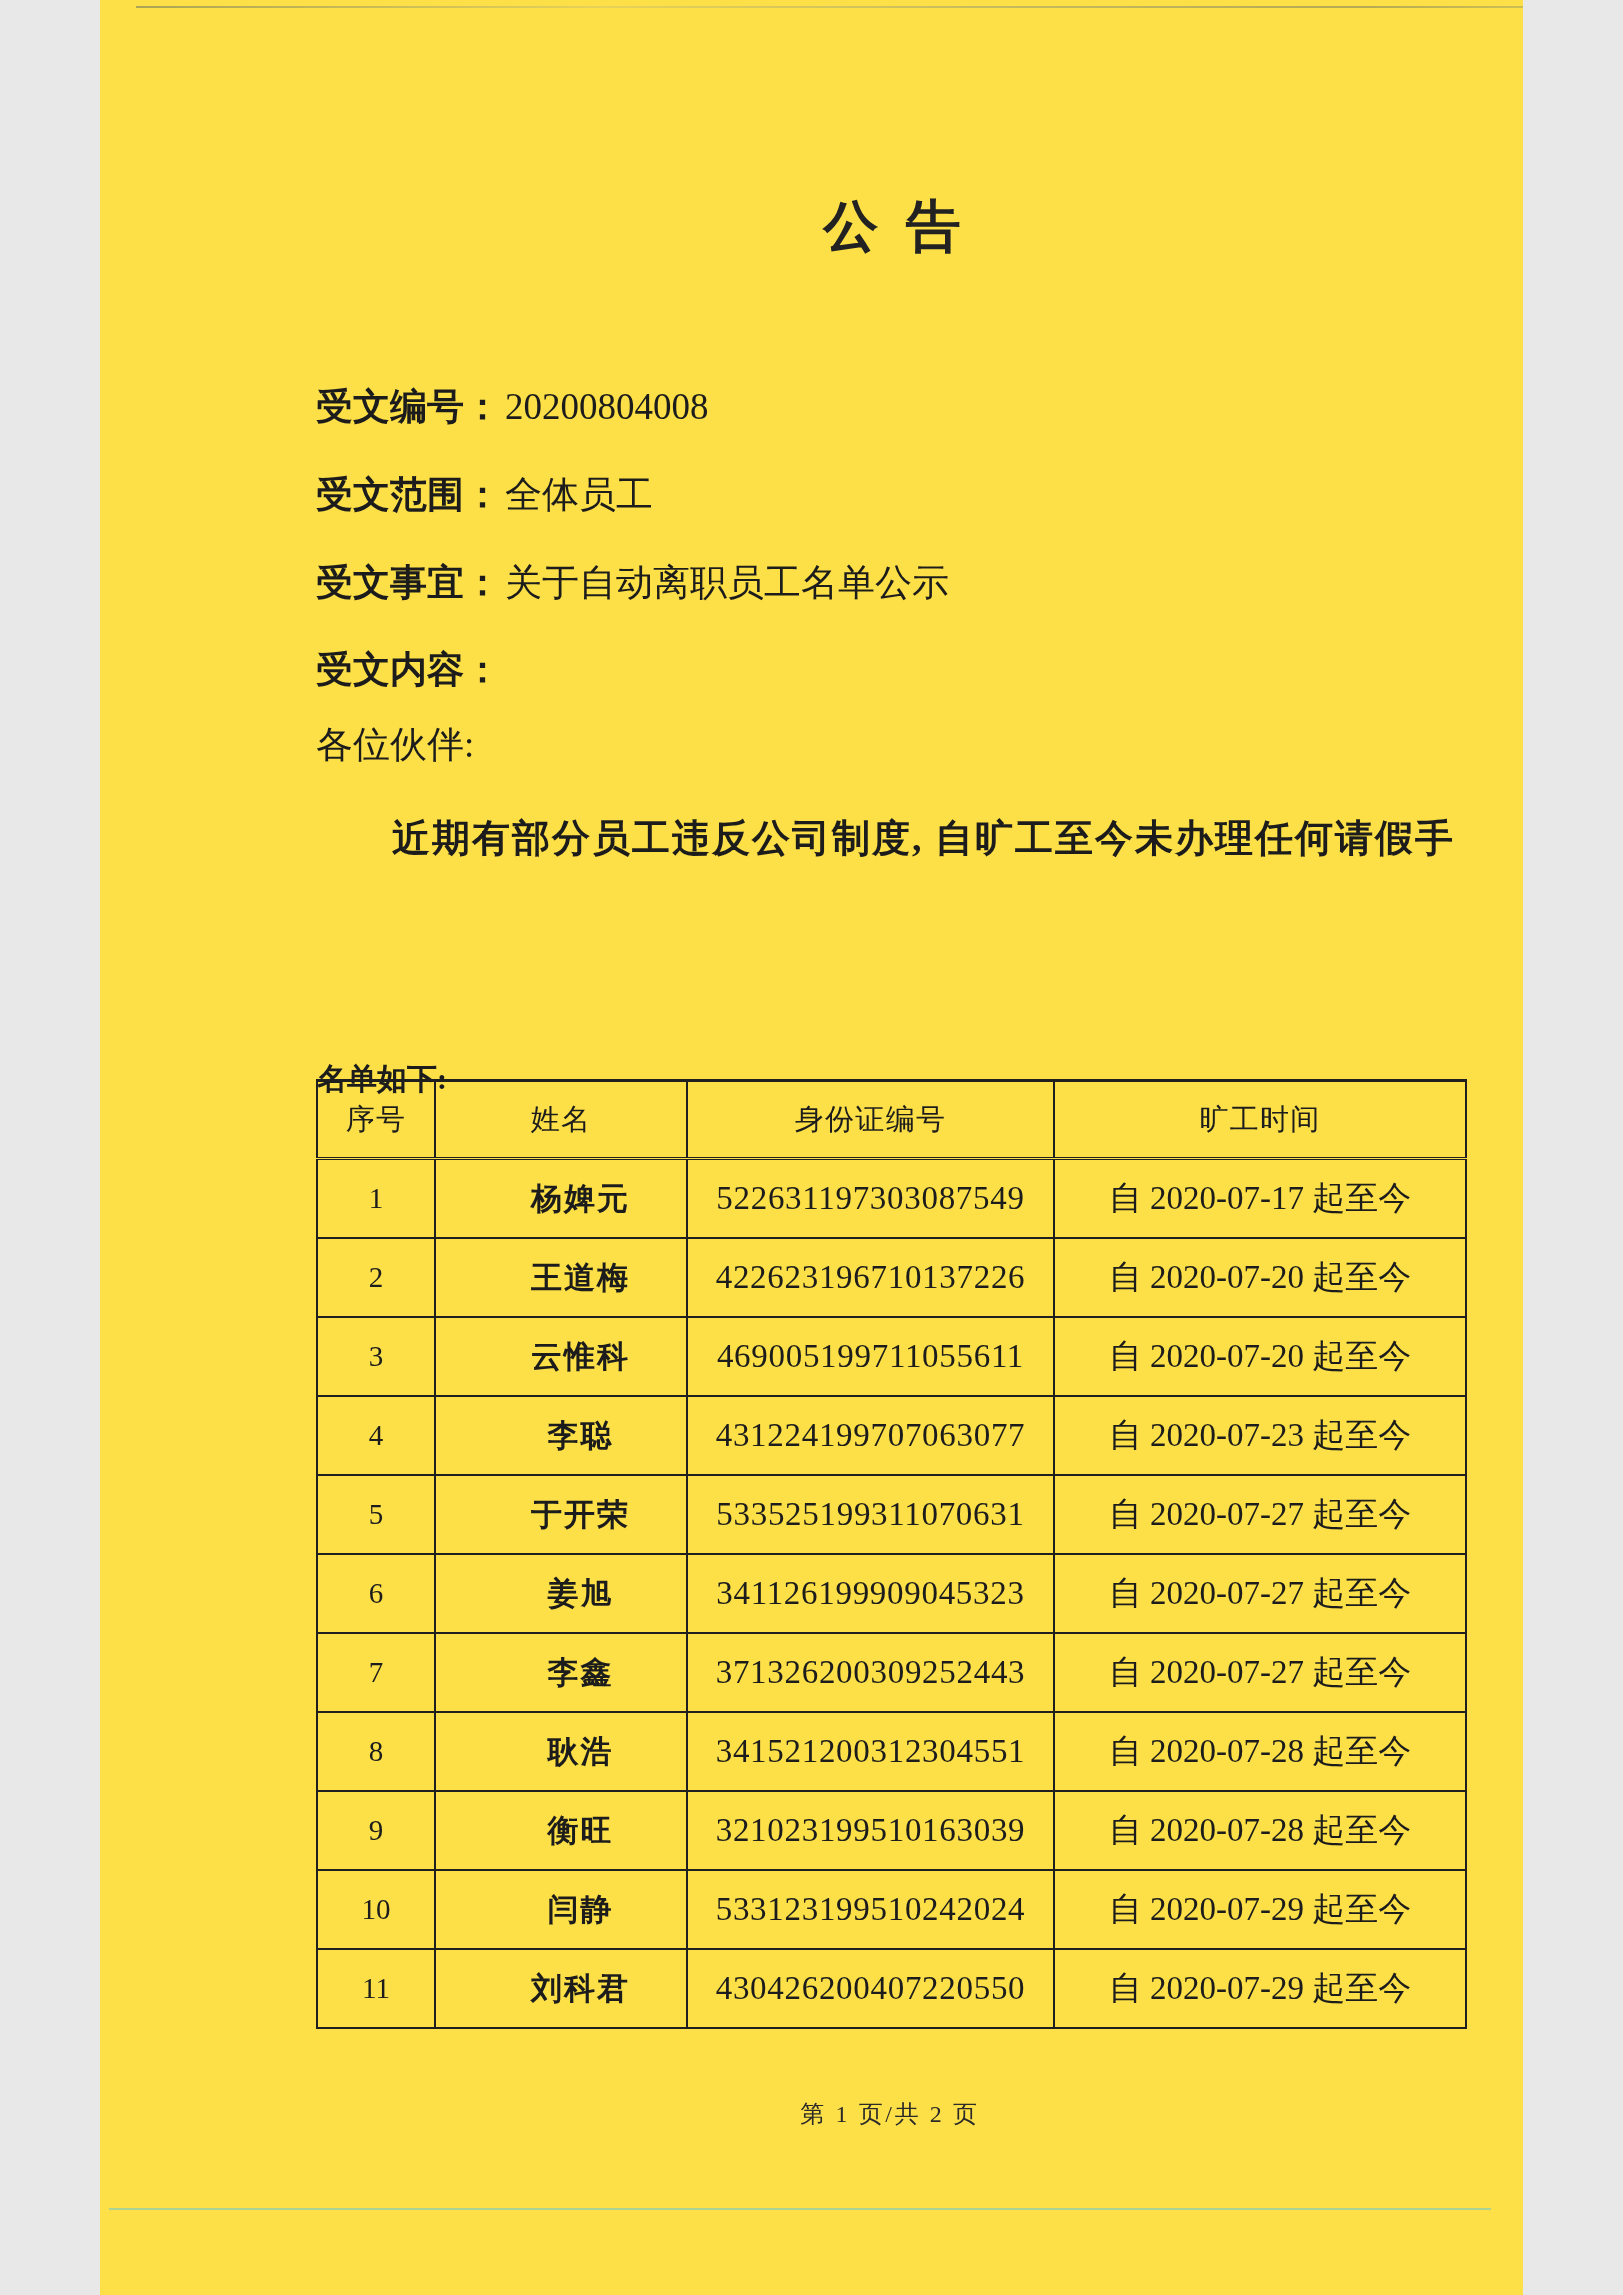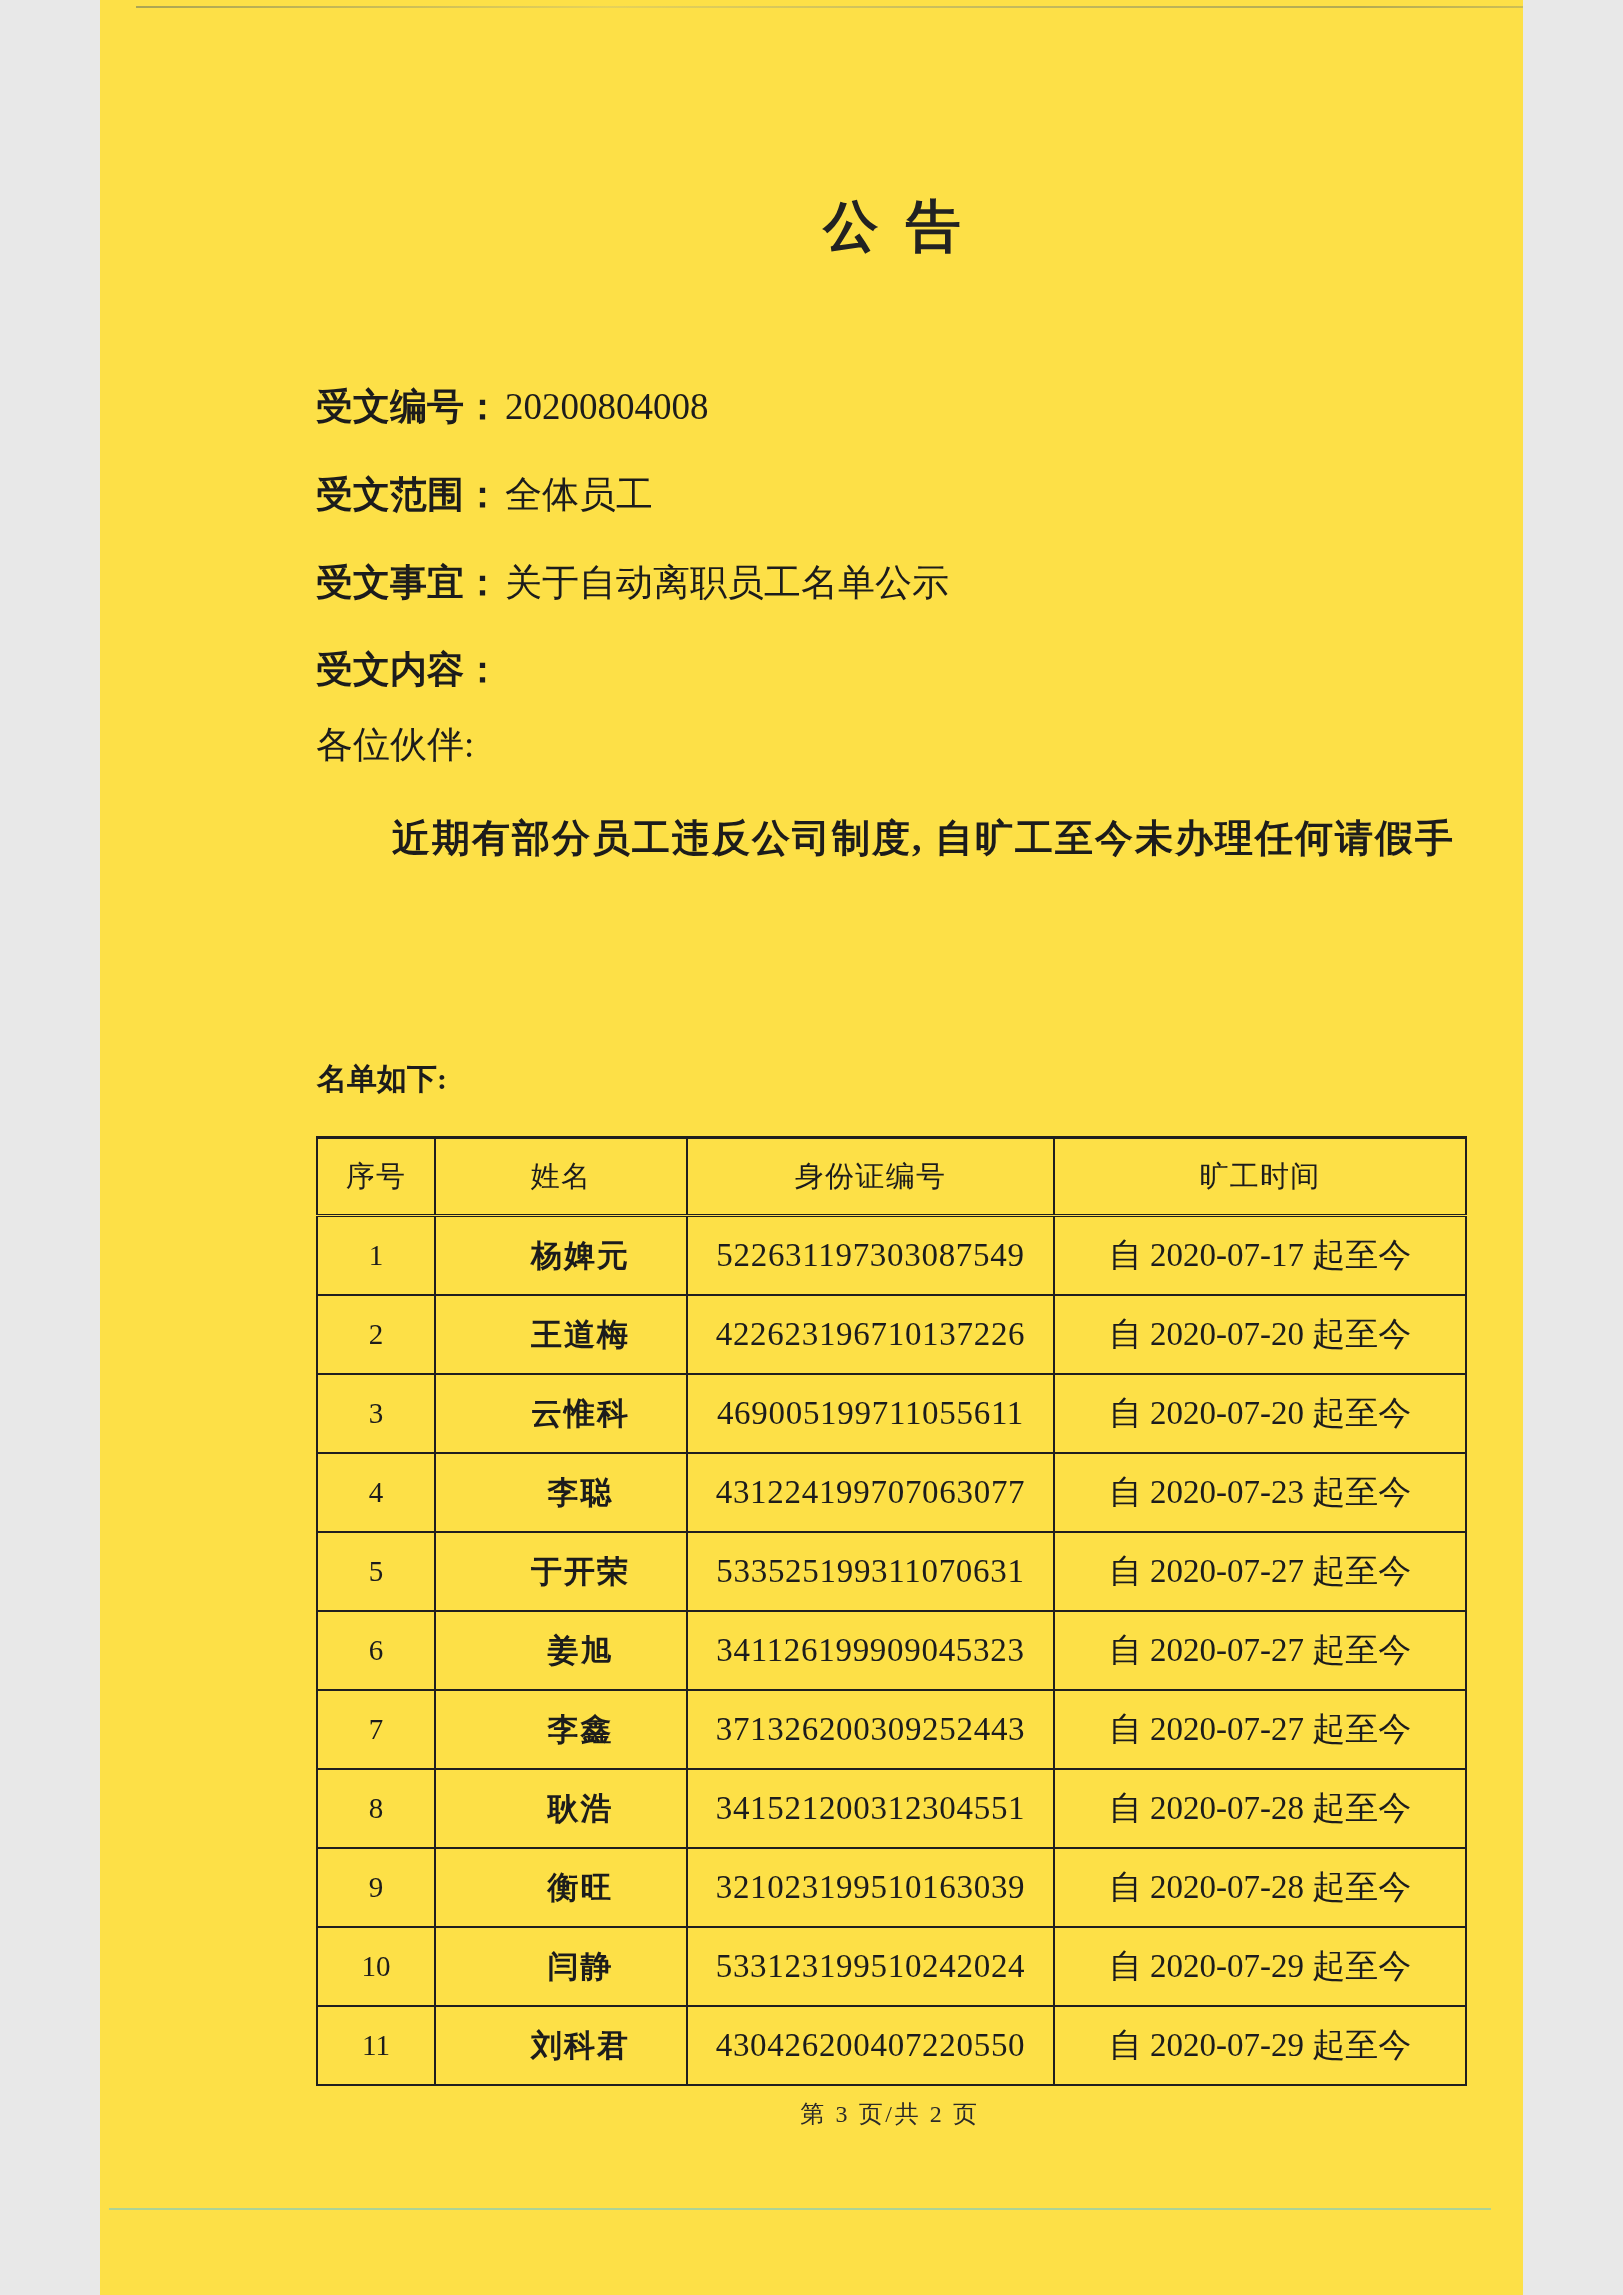--- a/index.html
+++ b/index.html
@@ -24,21 +24,21 @@
   .field-label { font-weight:700; }
   .field-value { margin-left:4px; }
 
   .salutation { position:absolute; left:216px; top:720px; font-size:37px;font-family:Liberation Serif, serif; }
   .bodyline { position:absolute; left:216px; font-size:38px; letter-spacing:2px; white-space:pre;font-weight:bold; }
   .l1 { top:813px; padding-left:76px; }
   .l2 { top:901px; }
   .l3 { top:988px; }
   .list-intro { position:absolute; left:217px; top:1059px; font-size:30px; font-weight:700; }
 
-  .roster { position:absolute; left:216px; top:1136px; width:1148px;
+  .roster { position:absolute; left:216px; top:1079px; width:1148px;
     border-collapse:collapse; table-layout:fixed; }
   .roster { border-top:3.3px solid #1f1f1f; }
   .roster th { border:2px solid #1f1f1f; border-bottom:3.9px double #1f1f1f;
     height:73px; font-size:29px; font-weight:400; text-align:center; letter-spacing:1.3px; }
   .roster td { border:2px solid #1f1f1f; height:75px; text-align:center;
     font-size:33px; vertical-align:middle; }
   .roster td.name { font-weight:700; letter-spacing:2px; font-size:31px;padding-left:40px; }
   .roster td.idno { letter-spacing:0.7px; }
   .roster td.seq  { font-size:29px; }
   .col-seq  { width:118px; }
@@ -160,21 +160,21 @@
         </tr>
         <tr>
           <td class="seq">11</td>
           <td class="name">刘科君</td>
           <td class="idno">430426200407220550</td>
           <td class="time">自 2020-07-29 起至今</td>
         </tr>
       </tbody>
   </table>
 
-  <div class="footer">第 3 页/共 2 页</div>
+  <div class="footer">第 1 页/共 2 页</div>
 
   <div class="stamp-ring"></div>
   <div id="stamp-digits">
       <span style="left: 1562px; top: 1566px; transform: translate(-50%, -50%) rotate(99deg);">3</span>
       <span style="left: 1561px; top: 1576px; transform: translate(-50%, -50%) rotate(93deg);">3</span>
       <span style="left: 1561px; top: 1586px; transform: translate(-50%, -50%) rotate(87deg);">0</span>
       <span style="left: 1562px; top: 1595px; transform: translate(-50%, -50%) rotate(81deg);">2</span>
       <span style="left: 1564px; top: 1604px; transform: translate(-50%, -50%) rotate(75deg);">9</span>
       <span style="left: 1567px; top: 1614px; transform: translate(-50%, -50%) rotate(69deg);">0</span>
       <span style="left: 1571px; top: 1622px; transform: translate(-50%, -50%) rotate(63deg);">0</span>

